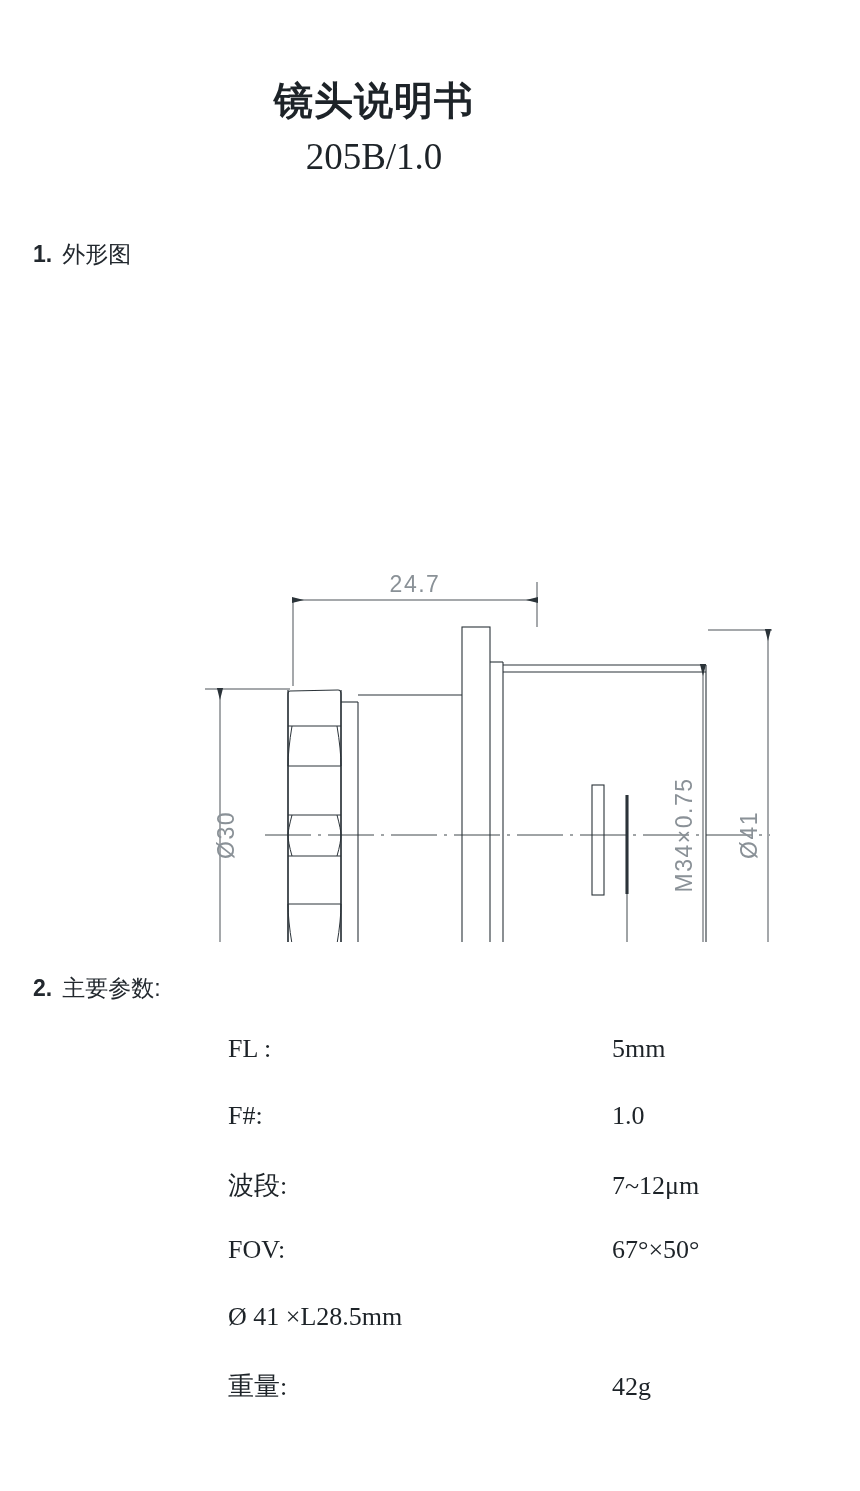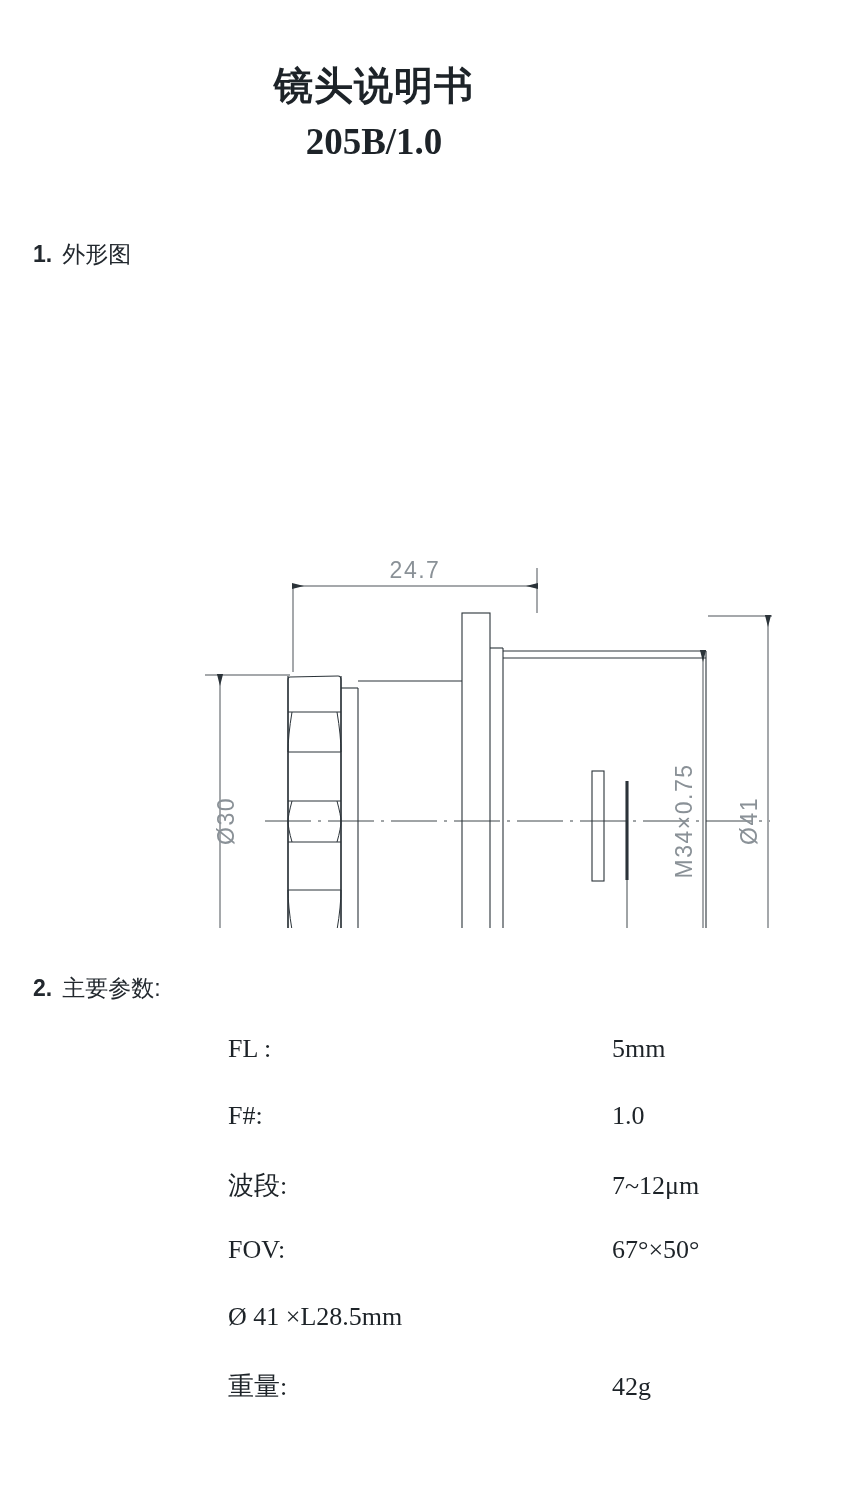--- a/index.html
+++ b/index.html
@@ -14,34 +14,34 @@
     position: relative;
     font-family: "Liberation Serif", "DejaVu Serif", serif;
     color: #1d2328;
     overflow: hidden;
   }
 
   
   .title-block {
     position: absolute;
     left: 0;
-    top: 62px;
+    top: 77px;
     width: 748px;
     text-align: center;
   }
   .doc-title {
     font-size: 39px;
     font-weight: bold;
     line-height: 1.22;
     letter-spacing: 1px;
     color: #1d2328;
   }
   .doc-model {
     font-size: 37px;
-    font-weight: bold;
+    font-weight: normal;
     line-height: 1.25;
     margin-top: 9px;
     color: #1d2328;
     font-family: "Liberation Serif", "DejaVu Serif", serif;
   }
 
   
   .section-heading {
     position: absolute;
     font-size: 23px;
@@ -54,21 +54,21 @@
   .sec-num {
     font-family: "Liberation Sans", "DejaVu Sans", sans-serif;
     font-weight: 600;
   }
   .sec-text { margin-left: 10px; }
 
   
   #outline-drawing {
     position: absolute;
     left: 0;
-    top: 268px;
+    top: 282px;
     width: 860px;
     height: 660px;
   }
   #outline-drawing svg { display: block; }
 
   
   #params-table {
     position: absolute;
     left: 228px;
     top: 1034px;

